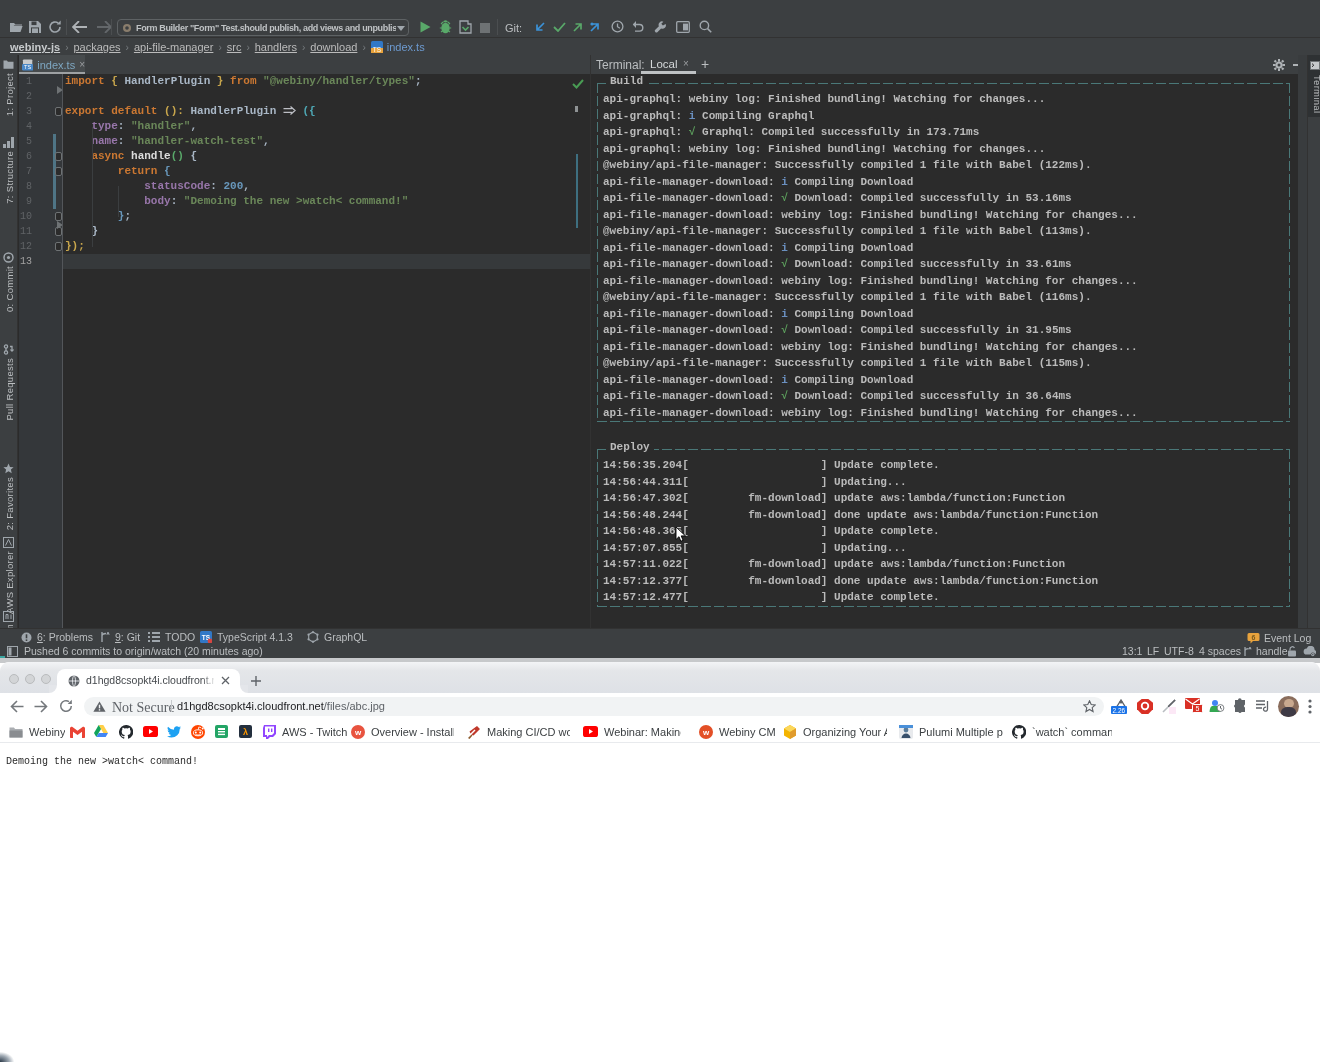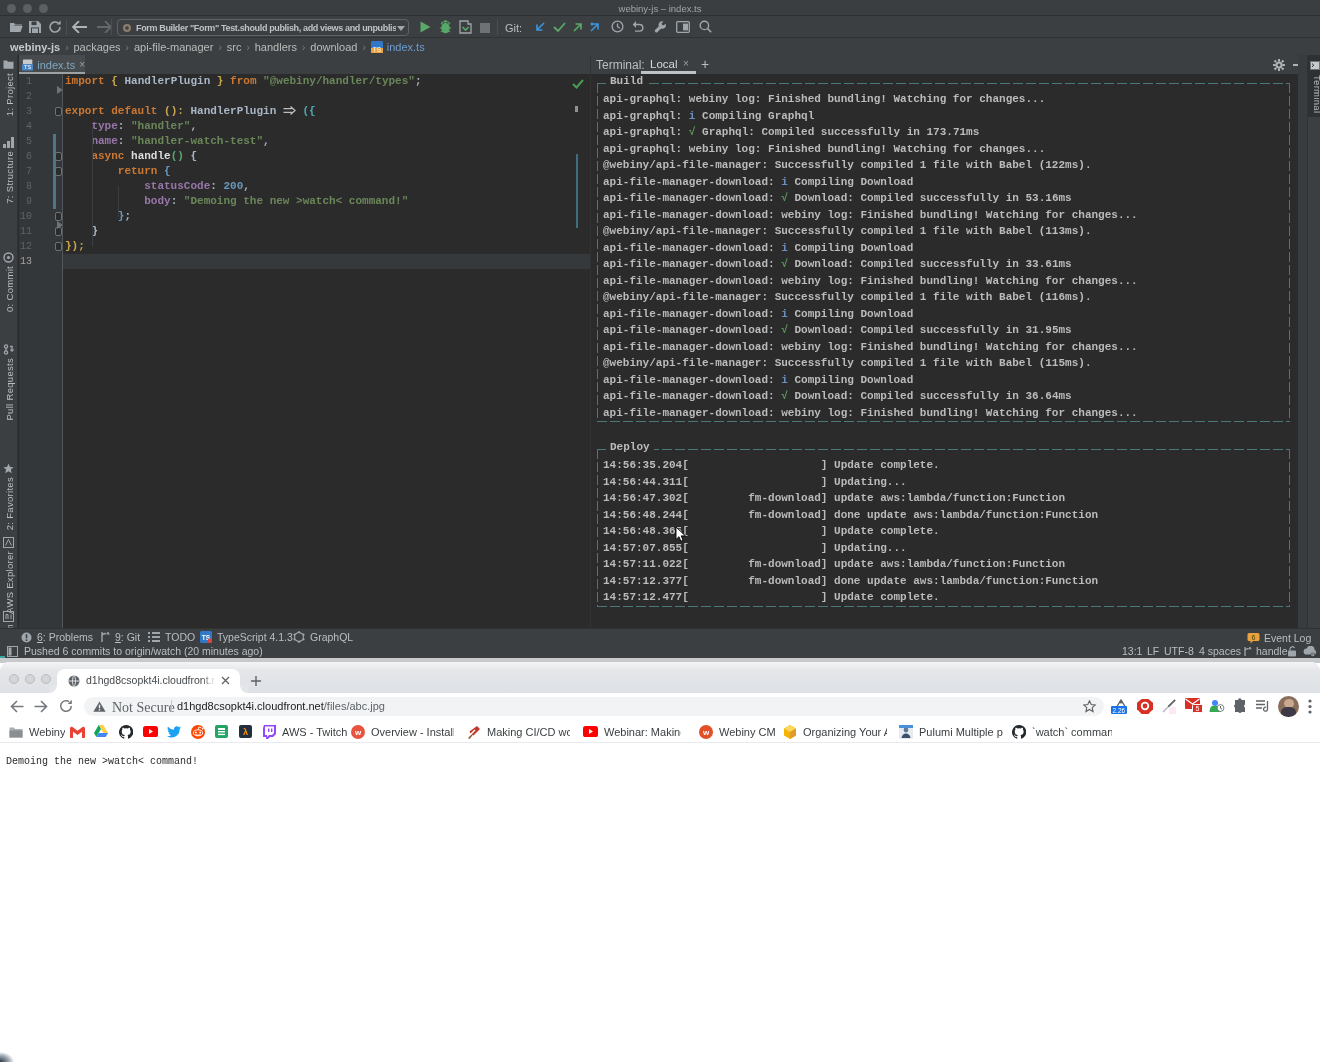--- a/index.html
+++ b/index.html
@@ -1,45 +1,39 @@
 <!DOCTYPE html>
 <html><head><meta charset="utf-8"><style>
 html,body{margin:0;padding:0;width:1320px;height:1062px;overflow:hidden;background:#fff;
 font-family:"Liberation Sans",sans-serif;-webkit-font-smoothing:antialiased;}
 *{box-sizing:border-box;}
 .abs{position:absolute;}
 #ide{position:absolute;left:0;top:0;width:1320px;height:658px;background:#3C3F41;}
 pre{margin:0;font-family:"Liberation Mono",monospace;}
 .k{color:#CC7832;}.s{color:#6A8759;}.p{color:#9876AA;}.n{color:#6897BB;}
 .yb{color:#C8A64C;}.bb{color:#6897BB;}.tb{color:#4EA8B5;}.gb{color:#59A869;}
-.crumb{color:#BBBBBB;}
+.crumb{color:#BBBBBB;text-decoration:underline;}
 .sep{color:#777C7F;padding:0 5px;font-size:10px;}
 svg{display:block;}
 .bmk{display:flex;align-items:center;height:23px;color:#3C4043;font-size:11px;white-space:nowrap;}
 .bmk span{display:inline-block;overflow:hidden;}
 .bmk svg,.bmk .bi{margin-right:6px;}
 
 .lstr,.rstr{writing-mode:vertical-rl;font-size:9.5px;color:#BBBEC0;left:3.5px;letter-spacing:0.3px;}
 .lstr{transform:rotate(180deg);}
 .foldm{left:36px;width:7px;height:9px;border:1px solid #6E7274;border-radius:2px;background:#2B2B2B;}
 .tbox{background-image:repeating-linear-gradient(90deg,#4A7878 0 10px,rgba(0,0,0,0) 10px 13px),repeating-linear-gradient(90deg,#4A7878 0 10px,rgba(0,0,0,0) 10px 13px),repeating-linear-gradient(180deg,#4A7878 0 10px,rgba(0,0,0,0) 10px 13px),repeating-linear-gradient(180deg,#4A7878 0 10px,rgba(0,0,0,0) 10px 13px);background-size:100% 1px,100% 1px,1px 100%,1px 100%;background-position:0 0,0 100%,0 0,100% 0;background-repeat:no-repeat;}
 .tlabel{position:absolute;top:-8px;background:#2B2B2B;padding:0 4px;color:#BBBBBB;font-size:11px;font-family:"Liberation Mono",monospace;font-weight:bold;}
 .term{padding:8px 0 0 6px;font-size:11px;line-height:16.5px;color:#BBBBBB;font-weight:bold;}
 .ib{color:#6A8FBF;}
 .cb{color:#5C9E5C;}
 </style></head>
 <body>
 <div id="ide">
 
- <div class="abs" style="left:0;top:0;width:1320px;height:16px;background:#3B3E40;border-bottom:1px solid #2E2E2E;">
-   <div class="abs" style="left:7px;top:4px;width:9px;height:9px;border-radius:50%;background:#5B5F61;"></div>
-   <div class="abs" style="left:23px;top:4px;width:9px;height:9px;border-radius:50%;background:#5B5F61;"></div>
-   <div class="abs" style="left:39px;top:4px;width:9px;height:9px;border-radius:50%;background:#5B5F61;"></div>
-   <div class="abs" style="left:0;top:3px;width:1320px;text-align:center;font-size:9.5px;color:#A2A5A7;">webiny-js – index.ts</div>
- </div>
 
  <div class="abs" id="tbar" style="left:0;top:16px;width:1320px;height:22px;background:#3C3F41;border-bottom:1px solid #323232;">
    <svg class="abs" style="left:9px;top:5px;" width="14" height="12" viewBox="0 0 14 12">
         <path d="M1 2h4l1.4 1.6H13v1H5L3 11H1z" fill="#9FA6AC"></path>
         <path d="M3.4 5h10.2L11.5 11H1.6z" fill="#9FA6AC"></path>
       </svg>
    <svg class="abs" style="left:29px;top:5px;" width="12" height="12" viewBox="0 0 12 12">
         <path d="M0 0h9l3 3v9H0z" fill="#9FA6AC"></path>
         <rect x="2.5" y="0.5" width="5" height="3.6" fill="#3C3F41"></rect>
         <rect x="2" y="6.4" width="8" height="5.6" fill="#3C3F41"></rect>
@@ -370,21 +364,21 @@
      <span>TODO</span>
    </div>
    <div class="abs" style="left:200px;top:2px;display:flex;align-items:center;">
      <svg width="12" height="12" viewBox="0 0 12 12" style="margin-right:5px;">
           <rect width="12" height="12" rx="1.5" fill="#3178C6"></rect>
           <text x="6" y="9" font-size="6.5" fill="#fff" text-anchor="middle" font-family="Liberation Sans" font-weight="bold">TS</text>
           <circle cx="10" cy="10" r="2.4" fill="#D64541"></circle>
         </svg>
      <span>TypeScript 4.1.3</span>
    </div>
-   <div class="abs" style="left:293px;top:2px;display:flex;align-items:flex-end;">
+   <div class="abs" style="left:307px;top:2px;display:flex;align-items:flex-end;">
      <svg width="12" height="12" viewBox="0 0 12 12" style="margin-right:5px;">
           <path d="M6 1l4.3 2.5v5L6 11 1.7 8.5v-5z" fill="none" stroke="#9FA6AC" stroke-width="1.1"></path>
           <circle cx="6" cy="1.3" r="1.1" fill="#9FA6AC"></circle>
           <circle cx="10.5" cy="3.7" r="1.1" fill="#9FA6AC"></circle>
           <circle cx="10.5" cy="8.3" r="1.1" fill="#9FA6AC"></circle>
           <circle cx="6" cy="10.7" r="1.1" fill="#9FA6AC"></circle>
           <circle cx="1.5" cy="8.3" r="1.1" fill="#9FA6AC"></circle>
           <circle cx="1.5" cy="3.7" r="1.1" fill="#9FA6AC"></circle>
         </svg>
      <span>GraphQL</span>

